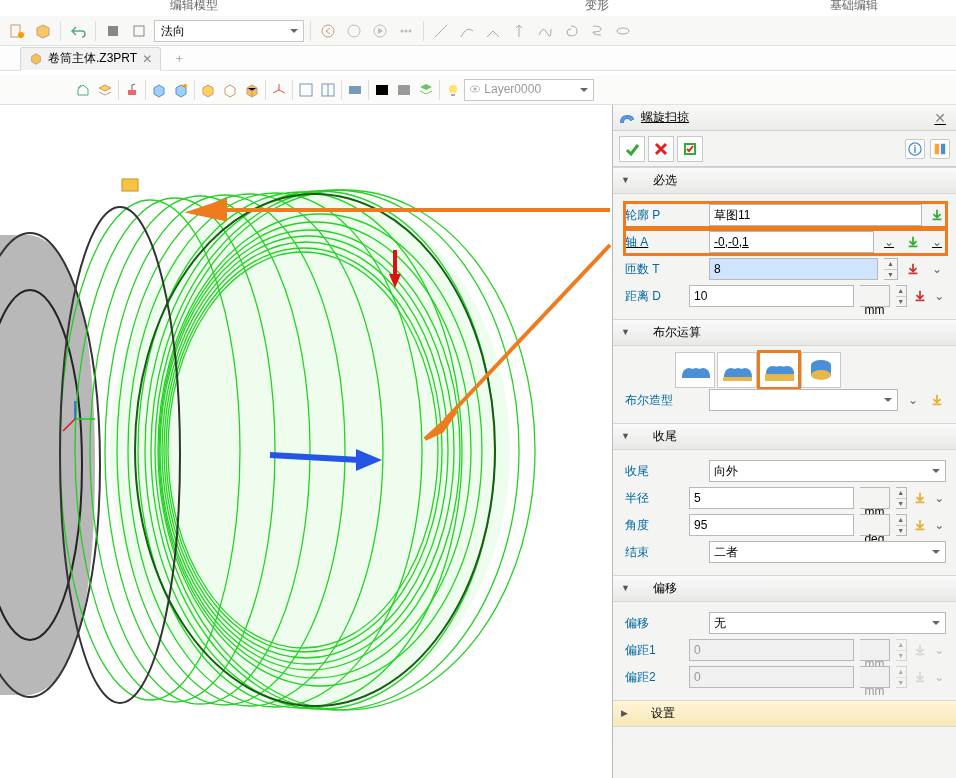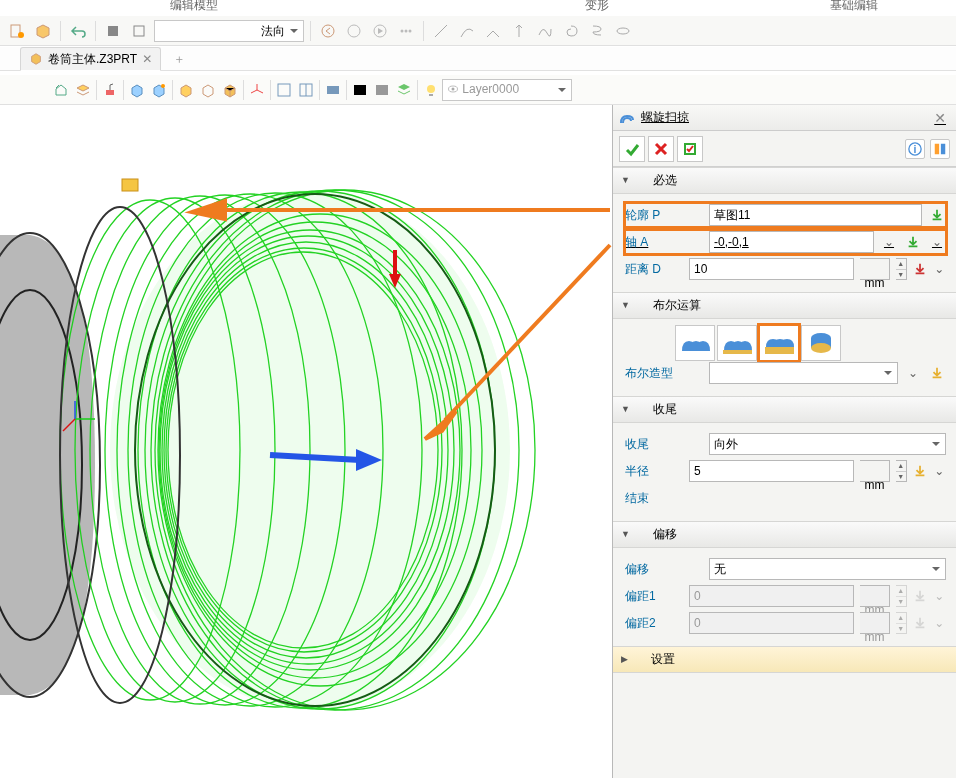--- a/index.html
+++ b/index.html
@@ -6,30 +6,30 @@
 body { width:956px; height:778px; overflow:hidden; background:#fff; position:relative; }
 
 
 .topmenus { position:absolute; top:-3px; left:0; right:0; height:14px; color:#666; }
 .topmenus span { position:absolute; }
 
 
 .toolbar1 { position:absolute; top:16px; left:0; right:0; height:30px; background:#f8f8f6; border-bottom:1px solid #e0e0e0; display:flex; align-items:center; padding:0 6px; gap:4px; }
 .tbtn { width:22px; height:22px; border:1px solid transparent; border-radius:2px; display:flex; align-items:center; justify-content:center; cursor:pointer; }
 .sep { width:1px; height:20px; background:#ddd; margin:0 2px; }
-.selbox { height:22px; border:1px solid #c8c8c8; background:#fff; padding:2px 18px 2px 6px; position:relative;text-align:right; }
+.selbox { height:22px; border:1px solid #c8c8c8; background:#fff; padding:2px 18px 2px 6px; position:relative; }
 .selbox::after { content:""; position:absolute; right:5px; top:8px; border:4px solid transparent; border-top-color:#666; }
 
 
-.tabbar { position:absolute; top:47px; left:0; right:0; height:24px; background:#fdfdfd; border-bottom:1px solid #e1e1e1; display:flex; align-items:flex-start; padding-left:20px; }
+.tabbar { position:absolute; top:47px; left:0; right:0; height:24px; background:#fdfdfd; border-bottom:1px solid #e1e1e1; display:flex; align-items:center; padding-left:20px; }
 .tab { height:24px; padding:4px 8px; display:flex; align-items:center; gap:5px; background:#f2f2f2; border:1px solid #d6d6d6; border-bottom:1px solid #fff; border-radius:3px 3px 0 0; margin-right:4px; }
 .tabplus { padding:4px 8px; color:#999; cursor:pointer; }
 
 
-.toolbar2 { position:absolute; top:75px; left:0; right:0; height:30px; background:#fbfbf9; border-bottom:1px solid #e0e0e0; display:flex; align-items:center; padding:0 50px; }
+.toolbar2 { position:absolute; top:75px; left:0; right:0; height:30px; background:#fbfbf9; border-bottom:1px solid #e0e0e0; display:flex; align-items:center; padding:0 72px; }
 .layerinp { height:22px; border:1px solid #c8c8c8; background:#fff; padding:2px 18px 2px 4px; position:relative; width:130px; color:#999; }
 .layerinp::after { content:""; position:absolute; right:5px; top:8px; border:4px solid transparent; border-top-color:#666; }
 
 
 .viewport { position:absolute; top:105px; left:0; width:612px; bottom:0; background:#fff; overflow:hidden; }
 .viewport svg { position:absolute; top:0; left:0; }
 
 
 .panel { position:absolute; top:105px; right:0; width:344px; bottom:0; background:#f4f4f2; border-left:1px solid #b8b8b8; font-size:12px; display:flex; flex-direction:column; }
 .panel-title { height:26px; background:linear-gradient(#f8f8f6,#ececea); border-bottom:1px solid #ccc; display:flex; align-items:center; padding:0 6px; gap:6px;text-decoration:underline; }
@@ -423,20 +423,35 @@
         <span class="extra pop"></span>
         <span class="extra pick">
             <svg viewBox="0 0 16 16">
               <path d="M8 2 V10 M4 7 L8 11 L12 7" fill="none" stroke="#3a3" stroke-width="2"></path>
               <rect x="3" y="12" width="10" height="2" fill="#3a3"></rect>
             </svg>
           </span>
         <span class="extra pop"></span>
       </div>
       <div class="row">
+        <label>匝数 T</label>
+        <input class="sel" value="8" style="">
+        <div class="spinner">
+            <div>▲</div>
+            <div>▼</div>
+          </div>
+        <span class="extra pick">
+            <svg viewBox="0 0 16 16">
+              <path d="M8 2 V10 M4 7 L8 11 L12 7" fill="none" stroke="#c33" stroke-width="2"></path>
+              <rect x="3" y="12" width="10" height="2" fill="#c33"></rect>
+            </svg>
+          </span>
+        <span class="extra pop"></span>
+      </div>
+      <div class="row">
         <label>距离 D</label>
         <input value="10" style="">
         <div class="unit">mm</div>
         <div class="spinner">
             <div>▲</div>
             <div>▼</div>
           </div>
         <span class="extra pick">
             <svg viewBox="0 0 16 16">
               <path d="M8 2 V10 M4 7 L8 11 L12 7" fill="none" stroke="#c33" stroke-width="2"></path>
@@ -516,21 +531,38 @@
           </div>
         <span class="extra pick">
             <svg viewBox="0 0 16 16">
               <path d="M8 2 V10 M4 7 L8 11 L12 7" fill="none" stroke="#e6b030" stroke-width="2"></path>
               <rect x="3" y="12" width="10" height="2" fill="#e6b030"></rect>
             </svg>
           </span>
         <span class="extra pop"></span>
       </div>
       <div class="row">
+        <label>角度</label>
+        <input value="95" style="">
+        <div class="unit">deg</div>
+        <div class="spinner">
+            <div>▲</div>
+            <div>▼</div>
+          </div>
+        <span class="extra pick">
+            <svg viewBox="0 0 16 16">
+              <path d="M8 2 V10 M4 7 L8 11 L12 7" fill="none" stroke="#e6b030" stroke-width="2"></path>
+              <rect x="3" y="12" width="10" height="2" fill="#e6b030"></rect>
+            </svg>
+          </span>
+        <span class="extra pop"></span>
+      </div>
+      <div class="row">
         <label>结束</label>
+        <div class="dd">二者</div>
       </div>
     </div>
 
     <div class="section-hdr">
         <span class="arr"></span>
         <span>偏移</span>
       </div>
     <div class="section-body">
       <div class="row">
         <label>偏移</label>

